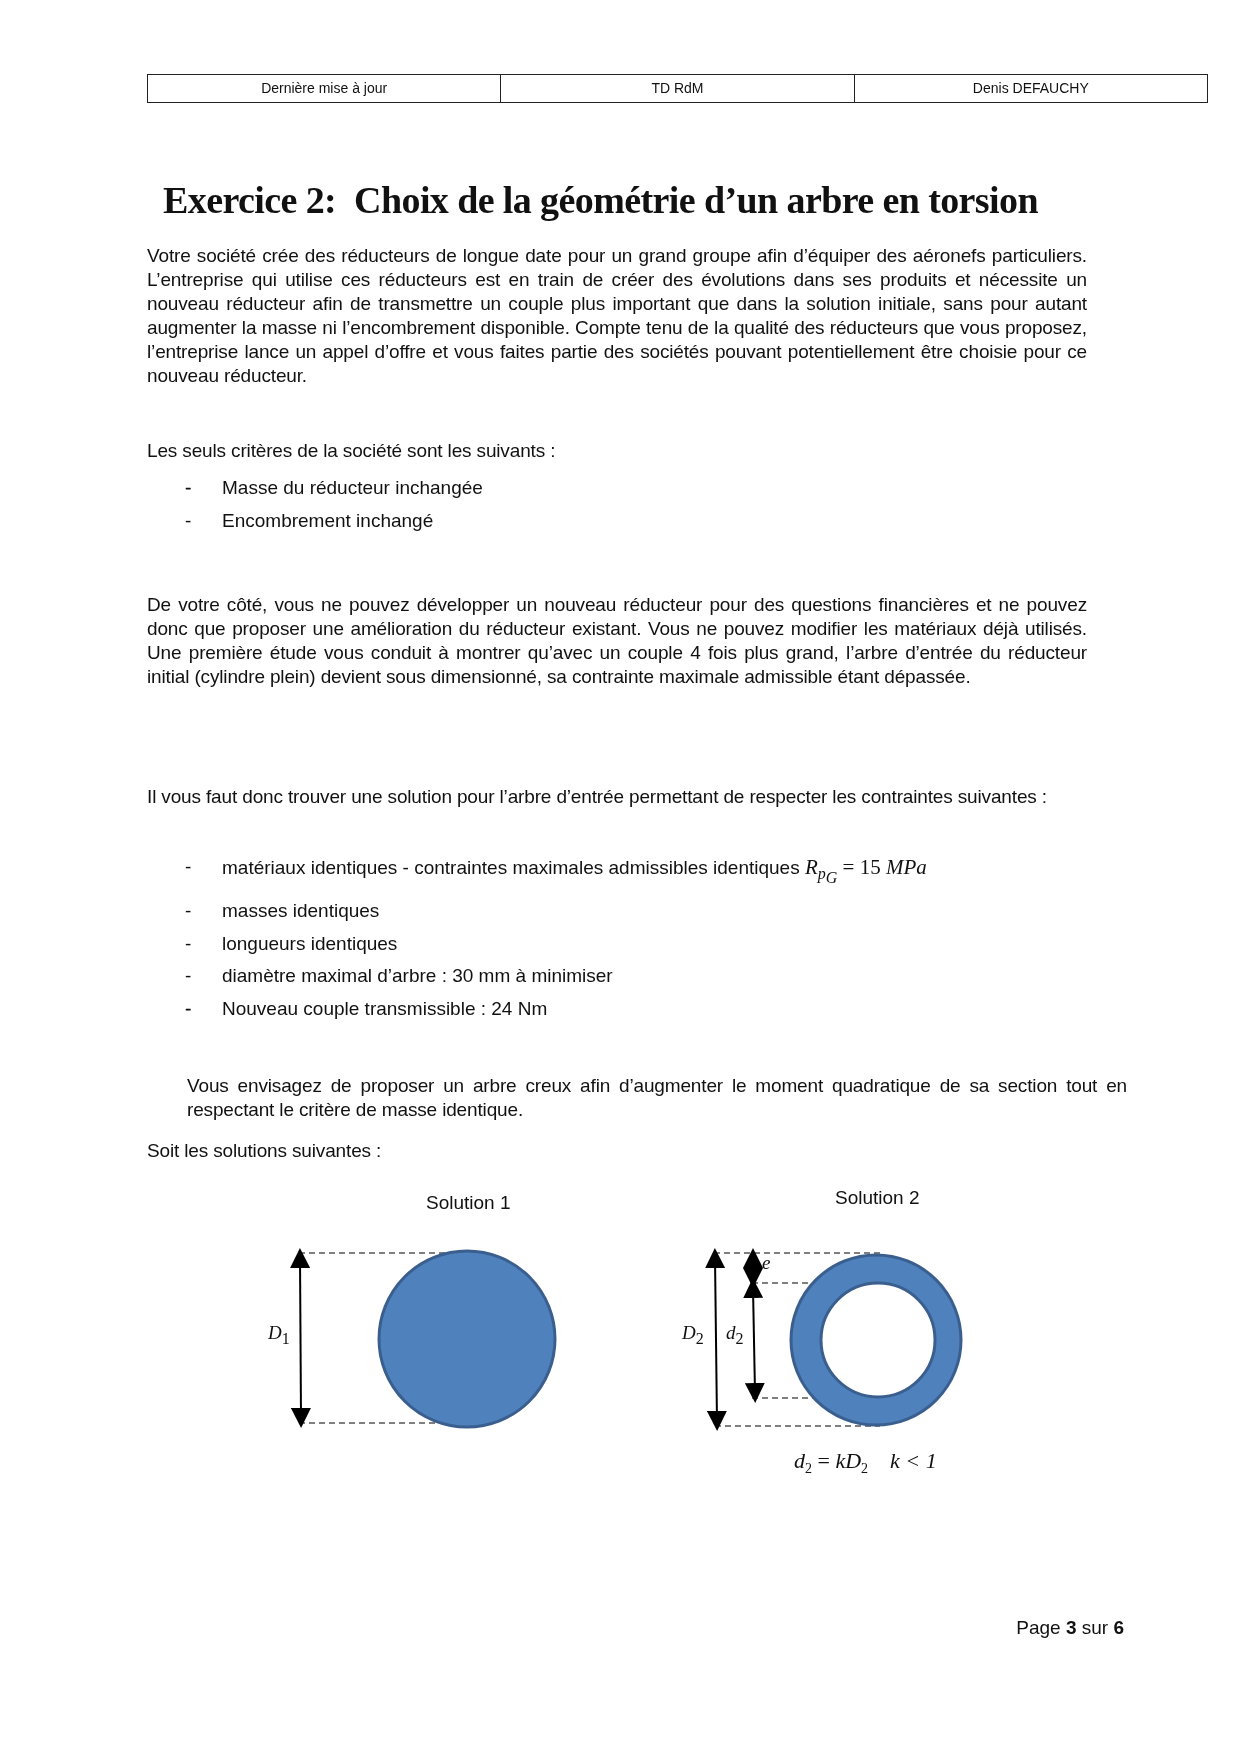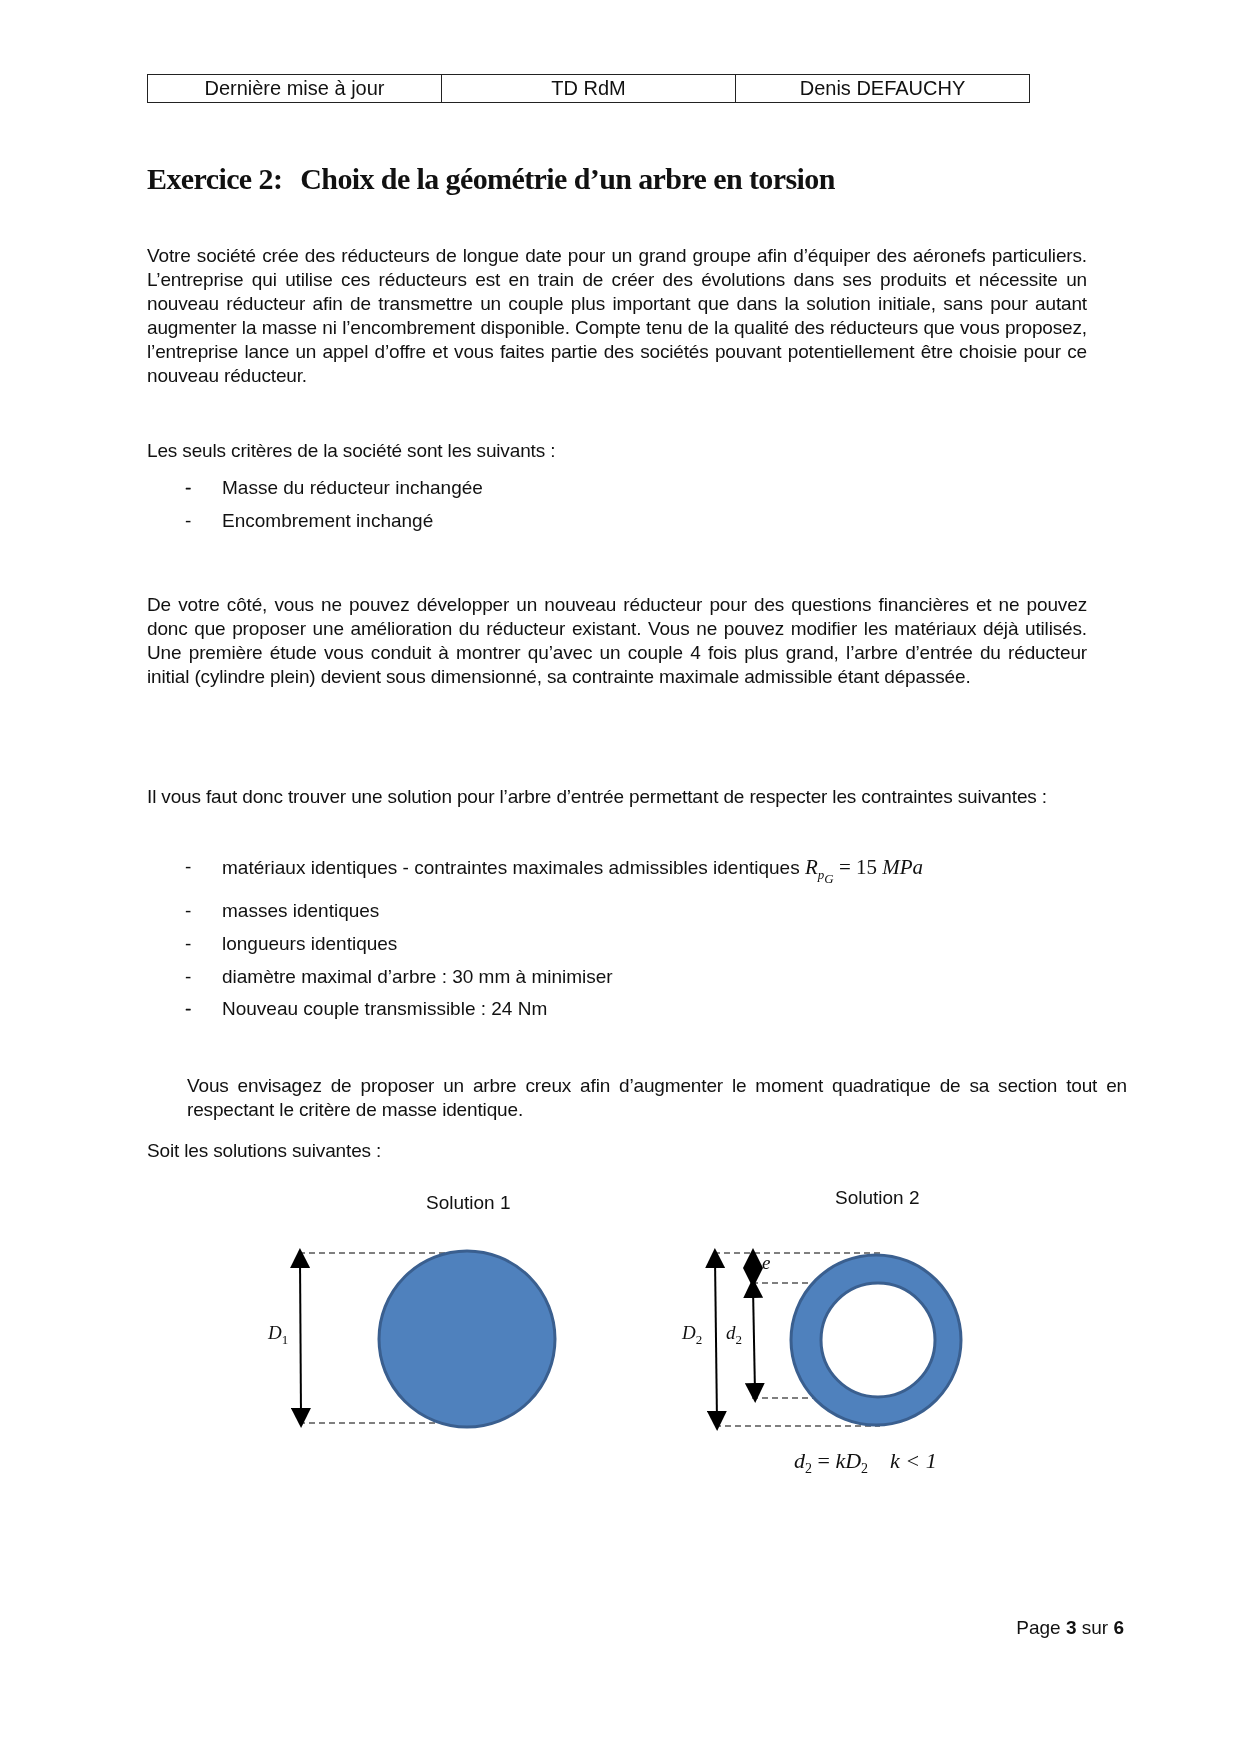--- a/index.html
+++ b/index.html
@@ -1,34 +1,34 @@
 <!DOCTYPE html>
 <html><head>
 <meta charset="utf-8">
 <style>
   html, body { margin: 0; padding: 0; background: #ffffff; }
   body { width: 1240px; height: 1754px; position: relative; overflow: hidden;
          font-family: "Liberation Sans", sans-serif; color: #111; }
-  .header-table { position: absolute; left: 147px; top: 74px; width: 883px;
-                  border-collapse: collapse; font-size: 20px; }
+  .header-table { position: absolute; left: 147px; top: 74px; width: 1061px;
+                  border-collapse: collapse; font-size: 14px; }
   .header-table td { border: 1.5px solid #222; text-align: center; height: 27px;
                      padding: 0; width: 33.33%; line-height: 27px; }
-  .title { position: absolute; left: 147px; top: 162px; margin: 0;
-           font-family: "Liberation Serif", serif; font-weight: bold; font-size: 30px;
+  .title { position: absolute; left: 147px; top: 162px; margin: 16px;
+           font-family: "Liberation Serif", serif; font-weight: bold; font-size: 38px;
            letter-spacing: -0.6px; }
   .title .num { margin-right: 18px; }
   .para { position: absolute; left: 147px; width: 940px; margin: 0;
           font-size: 19px; line-height: 24px; text-align: justify; letter-spacing: -0.15px; }
   .para.left { text-align: left; }
   .bullets { position: absolute; left: 147px; width: 940px; margin: 0; padding: 0; list-style: none;
              font-size: 19px; line-height: 32.6px; }
   .bullets li { position: relative; padding-left: 75px; }
   .bullets li .dash { position: absolute; left: 38px; }
   .math { font-family: "Liberation Serif", serif; font-style: italic; font-size: 21px; }
-  .math sub { font-size: 13px; }
+  .math sub { font-size: 16px; }
   .math .up { font-style: normal; }
   .fig-label { position: absolute; font-size: 19px; }
   .figure { position: absolute; left: 0; top: 0; }
   .footer { position: absolute; top: 1617px; left: 0; width: 1124px; text-align: right; font-size: 19px; }
   .footer b { font-weight: bold; }
   .formula { position: absolute; left: 794px; top: 1448px; font-family: "Liberation Serif", serif;
              font-style: italic; font-size: 22px; }
   .formula sub { font-size: 14px; font-style: normal; }
   .formula .up { font-style: normal; }
 </style>

